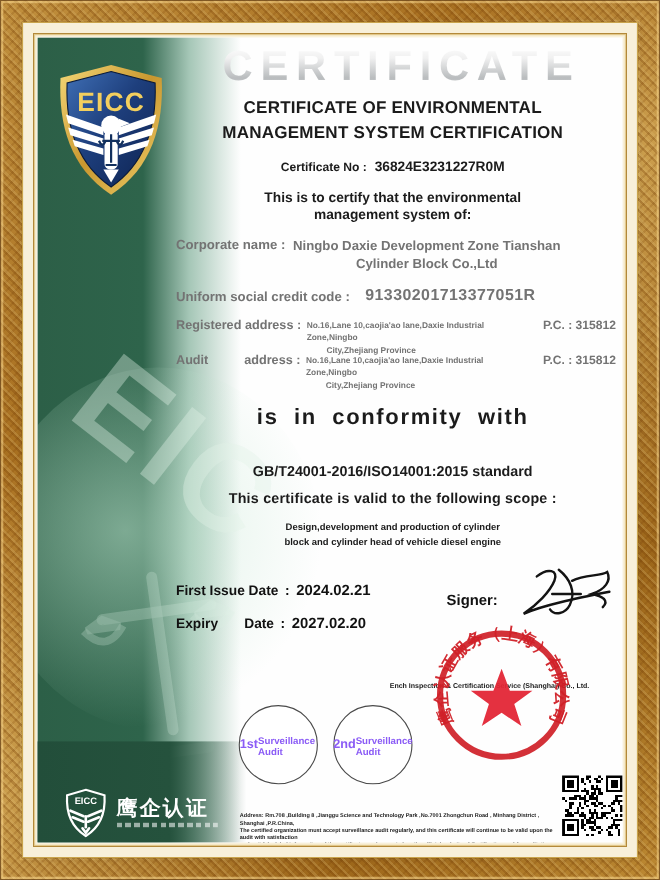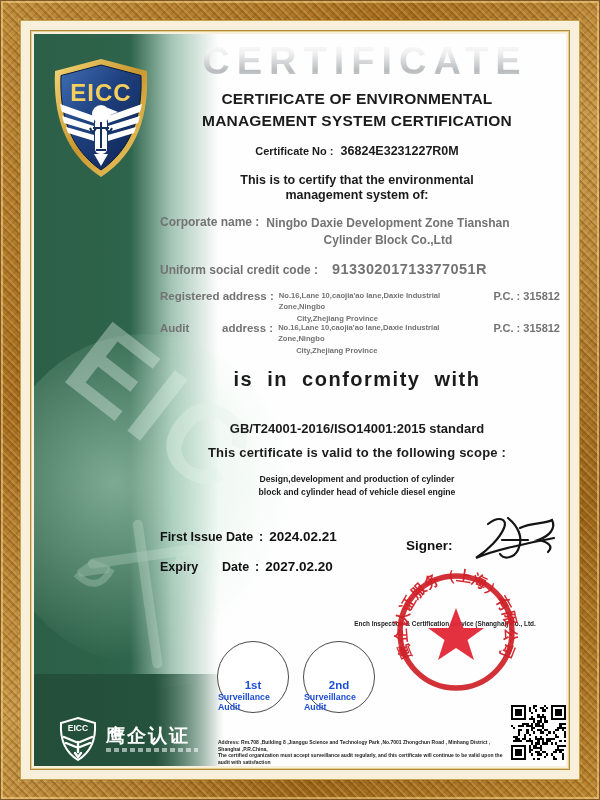--- a/index.html
+++ b/index.html
@@ -68,21 +68,21 @@
   .sep{font-weight:700;font-size:12.5px;margin:0 6px;}
 
   .signer{position:absolute;left:372px;top:504px;font-size:13.5px;font-weight:700;color:#111;}
   .signature{position:absolute;left:424px;top:476px;}
 
   .ench-line{position:absolute;left:296px;width:230px;top:586px;text-align:center;
     font-size:6.4px;font-weight:700;color:#222;}
   .seal{position:absolute;left:352px;top:528px;}
 
   .audit-circle{position:absolute;width:70px;height:70px;border:1.6px solid #4a4a4a;border-radius:50%;
-    background:#fff;display:flex;flex-direction:column;align-items:center;justify-content:flex-end;color:#1d4ed8;}
+    background:#fff;display:flex;flex-direction:row;align-items:center;justify-content:center;color:#8b5cf6;}
   .audit-circle .a1{font-size:11.5px;font-weight:700;}
   .audit-circle .a2{font-size:8.8px;font-weight:700;margin-top:1px;}
   .circle-1{left:183px;top:607px;}
   .circle-2{left:269px;top:607px;}
 
   .brand{position:absolute;left:24px;top:682px;display:flex;align-items:center;}
   .brand-cn{color:#fff;font-size:19px;font-weight:700;letter-spacing:2px;margin-left:8px;line-height:1;}
   .brand-sub{margin-top:3px;height:4px;width:92px;margin-left:8px;
     background:repeating-linear-gradient(90deg,rgba(255,255,255,.55) 0 5px,transparent 5px 8px);}
 

